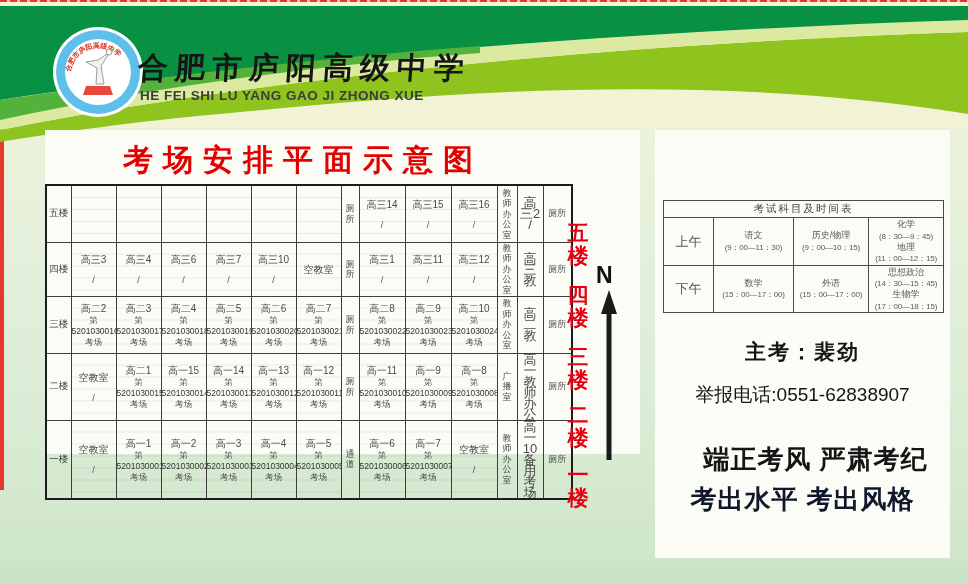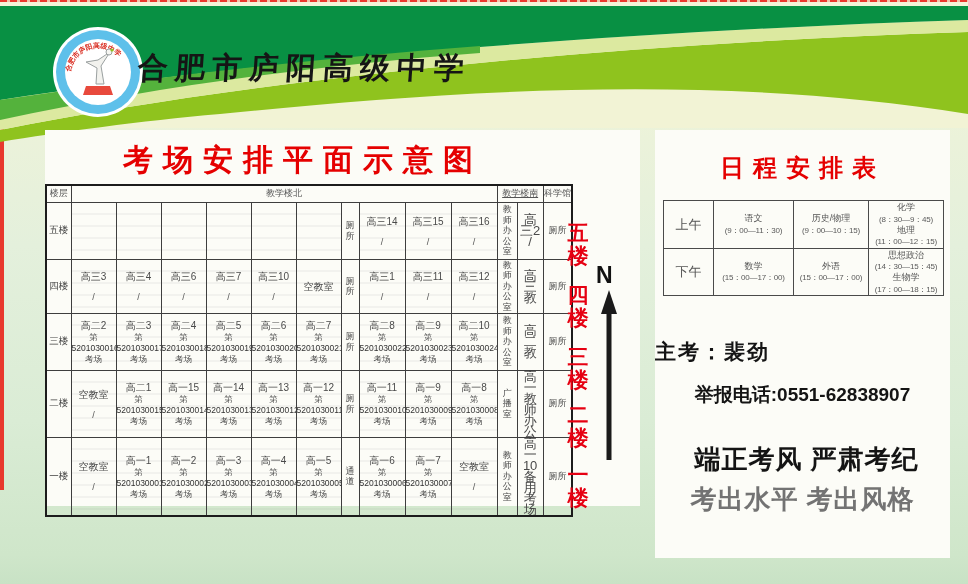--- a/index.html
+++ b/index.html
@@ -12,21 +12,21 @@
   .left-red{position:absolute;top:18px;left:0;width:4px;height:472px;background:#e8382d;}
   
   .banner{position:absolute;top:2px;left:0;width:968px;height:150px;}
   .logo{position:absolute;top:26px;left:52px;width:92px;height:92px;}
   .school-cn{position:absolute;top:48px;left:138px;width:480px;font-family:"DejaVu Serif",serif;
     font-weight:bold;font-size:30px;letter-spacing:7px;color:#151515;transform:skewX(-4deg);}
   .school-en{position:absolute;top:88px;left:140px;width:480px;font-size:13.5px;font-weight:bold;
     color:#3c3c3c;letter-spacing:.5px;}
   
   .panel{position:absolute;background:#fcfcf7;}
-  .panel-left{left:45px;top:130px;width:595px;height:376px;}
+  .panel-left{left:45px;top:130px;width:595px;height:324px;}
   .panel-right{left:655px;top:130px;width:295px;height:428px;}
   
   .plan-title{position:absolute;left:0;top:10px;width:516px;text-align:center;
     font-family:"DejaVu Serif",serif;font-weight:bold;font-size:30px;letter-spacing:10px;color:#e50000;}
   table{border-collapse:collapse;table-layout:fixed;}
   #exam-table{position:absolute;left:0;top:54px;width:516px;border:2px solid #1c1c1c;color:#4a4a4a;}
   #exam-table td{border:1px solid #3e3e3e;text-align:center;vertical-align:middle;padding:0;overflow:hidden;}
   #exam-table .tbl-title{height:30px;font-family:"DejaVu Serif",serif;font-size:16px;letter-spacing:5px;
     color:#2a2a2a;border-bottom:2px solid #1c1c1c;}
   #exam-table .tbl-title span{border-bottom:1px solid #444;padding:0 4px 1px;}
@@ -49,28 +49,28 @@
   
   .sched-title{position:absolute;left:0;top:22px;width:295px;text-align:center;
     font-family:"DejaVu Serif",serif;font-weight:bold;font-size:24px;letter-spacing:9px;color:#e50000;}
   #sched-table{position:absolute;left:8px;top:70px;width:280px;border:1.5px solid #333;color:#5a5a5a;}
   #sched-table td{border:1px solid #4a4a4a;text-align:center;vertical-align:middle;padding:0;}
   #sched-table .s-title{height:16px;font-size:10.5px;letter-spacing:2px;color:#444;}
   #sched-table .s-date{height:14px;font-size:8.5px;color:#555;}
   #sched-table .s-period{font-size:13px;color:#555;}
   .subj{font-size:9px;line-height:11.5px;color:#555;}
   .time{font-size:8px;line-height:11px;letter-spacing:-.2px;color:#5a5a5a;}
-  .chief{position:absolute;left:0;top:208px;width:295px;
+  .chief{position:absolute;left:0;top:208px;width:295px;text-align:center;
     font-size:21px;font-weight:bold;color:#141414;letter-spacing:2px;}
   .hotline{position:absolute;left:0;top:252px;width:295px;text-align:center;
-    font-size:19px;font-weight:bold;color:#141414;letter-spacing:0;}
-  .slogan1{position:absolute;left:4px;top:312px;width:295px;text-align:center;
+    font-size:19px;font-weight:normal;color:#141414;letter-spacing:0;}
+  .slogan1{position:absolute;left:13px;top:312px;width:295px;text-align:center;
     font-size:26px;font-weight:bold;color:#141414;letter-spacing:1px;}
   .slogan2{position:absolute;left:0;top:352px;width:295px;text-align:center;
-    font-size:26px;font-weight:bold;color:#737373;letter-spacing:1px;}
+    font-size:26px;font-weight:bold;color:#0f172a;letter-spacing:1px;}
 </style>
 </head>
 <body>
 
 <div id="page">
   <div class="top-red"></div>
   <div class="left-red"></div>
 
   <svg class="banner" viewBox="0 0 968 150">
     <rect x="0" y="4" width="968" height="122" fill="#f2f3d5"></rect>
@@ -89,20 +89,21 @@
       </defs>
     <text font-size="7" fill="#d92b1f" font-weight="bold">
       <textPath href="#arcTop" startOffset="4">合肥市庐阳高级中学</textPath>
     </text>
     <path d="M34,60 h24 l3,9 h-30 z" fill="#e8493c"></path>
     <path d="M46,34 L58,26 L49,40 L52,58 L44,58 L45,42 L34,36 Z" fill="#f2f2ee" stroke="#9aa0a0" stroke-width="1"></path>
     <circle cx="57" cy="26" r="3" fill="#f6f6f2" stroke="#9aa0a0" stroke-width="1"></circle>
     <circle cx="60" cy="24" r="1.6" fill="#8fc31e"></circle>
   </svg>
   <div class="school-cn">合肥市庐阳高级中学</div>
+  <div class="school-en">HE FEI SHI LU YANG GAO JI ZHONG XUE</div>
 
   <div class="panel panel-left">
     <div class="plan-title">考场安排平面示意图</div>
     <table id="exam-table">
         <colgroup>
           <col style="width: 25px;">
           <col style="width: 45px;">
           <col style="width: 45px;">
           <col style="width: 45px;">
           <col style="width: 45px;">
@@ -110,26 +111,20 @@
           <col style="width: 45px;">
           <col style="width: 18px;">
           <col style="width: 46px;">
           <col style="width: 46px;">
           <col style="width: 46px;">
           <col style="width: 20px;">
           <col style="width: 26px;">
           <col style="width: 29px;">
         </colgroup>
         <tbody>
-          <tr class="hdr">
-            <td>楼层</td>
-            <td colspan="10">教学楼北</td>
-            <td class="u" colspan="2">教学楼南</td>
-            <td>科学馆</td>
-          </tr>
           <tr style="height: 57px;">
             <td class="floorcell">五楼</td>
             <td class="cell"></td>
             <td class="cell"></td>
             <td class="cell"></td>
             <td class="cell"></td>
             <td class="cell"></td>
             <td class="cell"></td>
             <td class="vert">
               <div>厕</div>
@@ -450,29 +445,31 @@
         <div>楼</div>
       </div>
     </div>
   <div class="compass-n">N</div>
   <svg class="compass-arrow" width="22" height="172" viewBox="0 0 22 172">
     <polygon points="11,0 19,24 3,24" fill="#1a1a1a"></polygon>
     <rect x="8.5" y="22" width="5" height="148" fill="#1a1a1a"></rect>
   </svg>
 
   <div class="panel panel-right">
-    <div class="sched-title">日程安排表</div>
     <table id="sched-table">
         <colgroup>
           <col style="width: 50px;">
           <col style="width: 80px;">
           <col style="width: 75px;">
           <col style="width: 75px;">
         </colgroup>
         <tbody>
+          <tr>
+            <td class="s-title" colspan="4">考试科目及时间表</td>
+          </tr>
           <tr style="height: 48px;">
             <td class="s-period">上午</td>
             <td>
               <div class="subj">语文</div>
               <div class="time">(9：00—11：30)</div>
             </td>
             <td>
               <div class="subj">历史/物理</div>
               <div class="time">(9：00—10：15)</div>
             </td>

